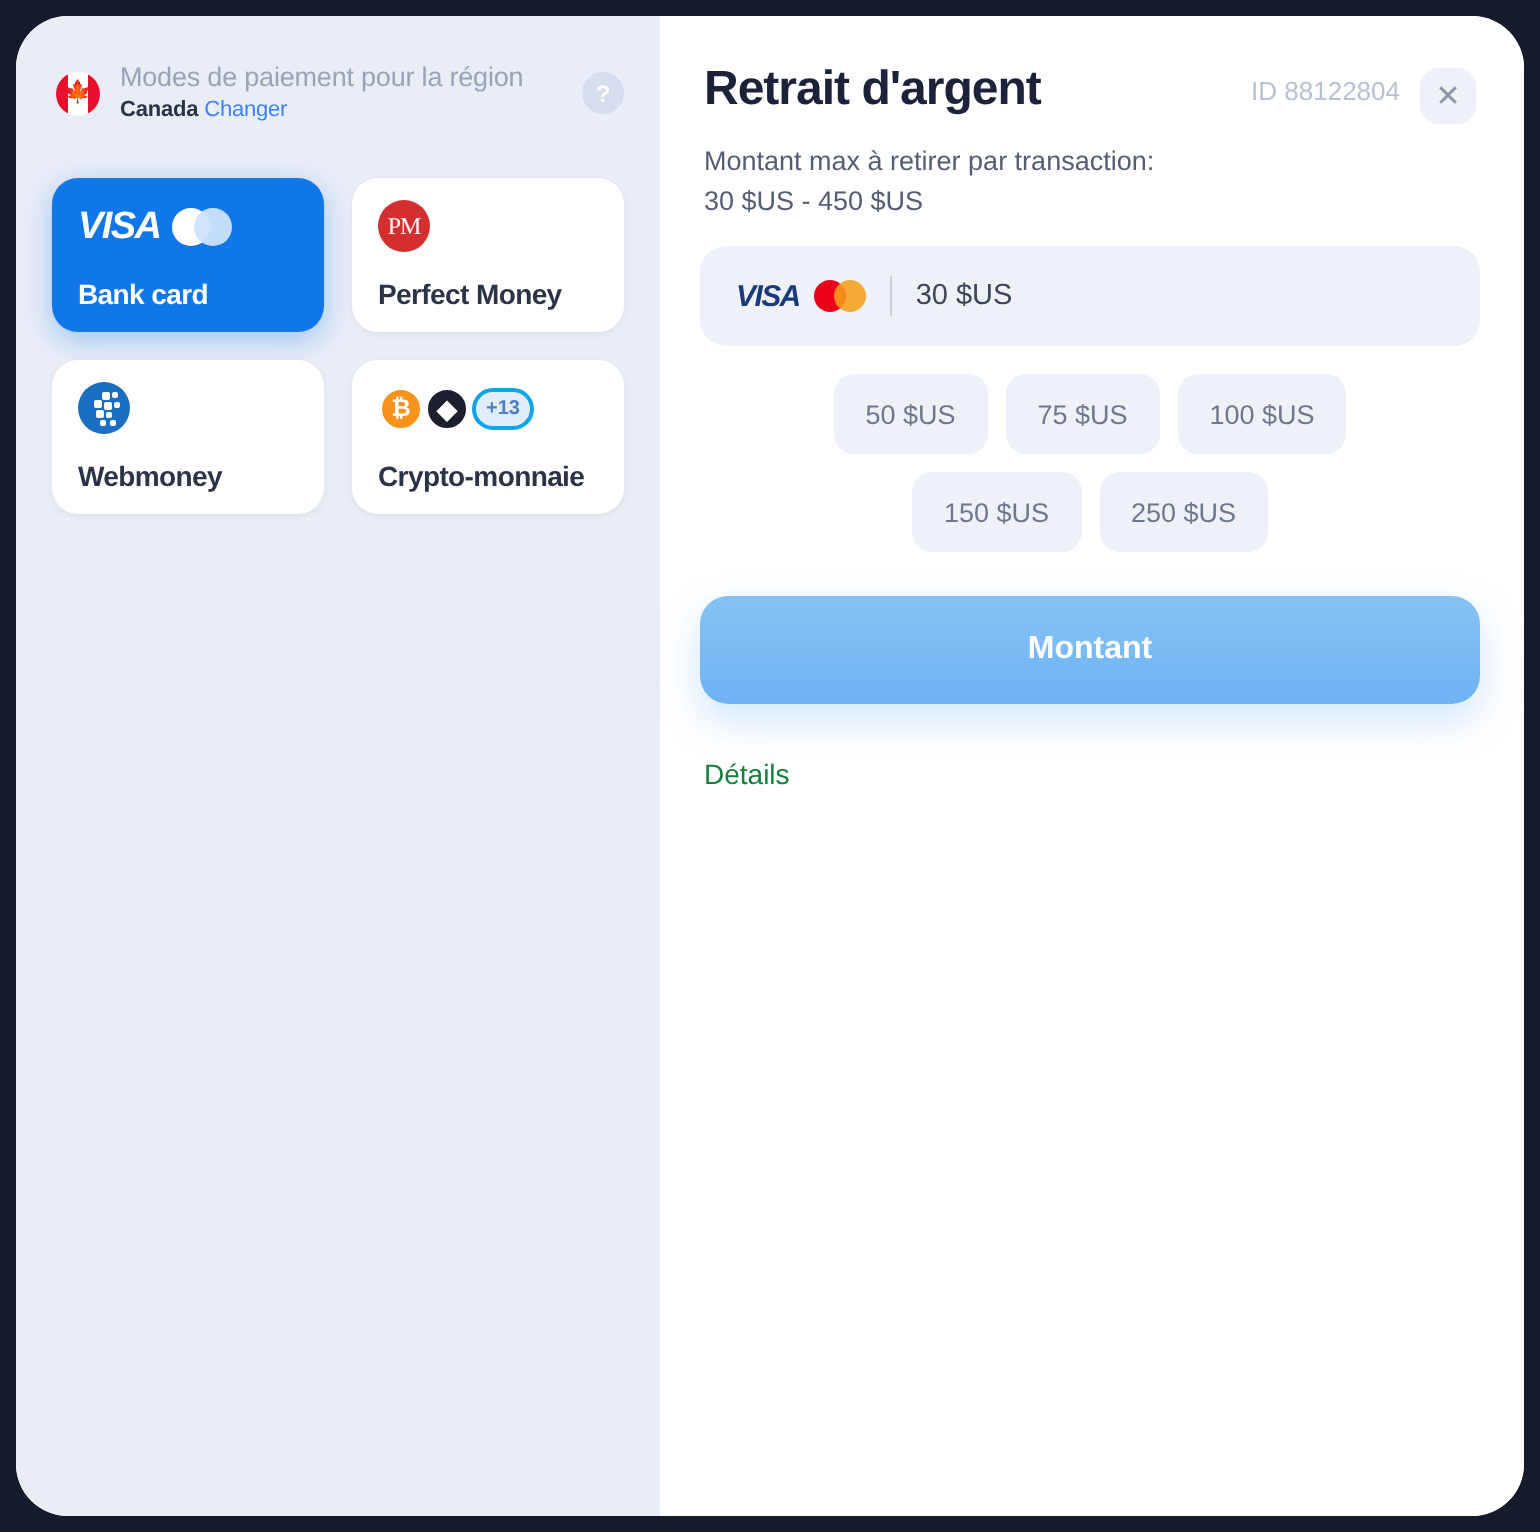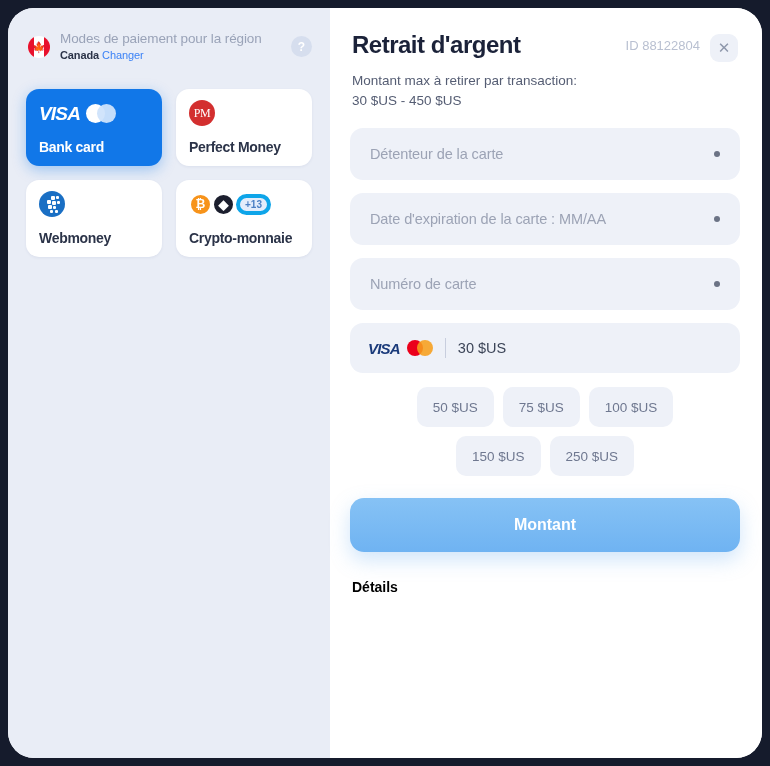--- a/index.html
+++ b/index.html
@@ -190,21 +190,21 @@
     border: 2px solid #ffffff;
   }
   .crypto-mark .btc { background: #f7931a; }
   .crypto-mark .eth { background: #1c1f2e; margin-left: -6px; font-size: 13px; }
   .crypto-mark .more {
     margin-left: -5px;
     height: 21px; min-width: 28px; padding: 0 5px;
     border-radius: 11px; background: #e3ecfb;
     color: #4b7fc4; font-size: 10px; font-weight: bold;
     display: flex; align-items: center; justify-content: center;
-    border: 4px solid #0ea5e9;
+    border: 2px solid #0ea5e9;
   }
 
   
   .right-panel {
     flex: 1 1 auto;
     background: #ffffff;
     padding: 22px 22px 0 20px;
     position: relative;
     display: flex;
     flex-direction: column;
@@ -318,22 +318,22 @@
     font-weight: bold;
     display: flex; align-items: center; justify-content: center;
     cursor: pointer;
     box-shadow: 0 8px 20px rgba(120,180,240,0.35);
   }
 
   .details-link {
     margin-top: 27px;
     padding-left: 2px;
     font-size: 14px;
-    font-weight: bold;
-    color: #000000;
+    font-weight: normal;
+    color: #15803d;
     cursor: pointer;
     align-self: flex-start;
   }
 
   .footer {
     margin-top: auto;
     padding: 0 2px 28px 2px;
     font-size: 12.5px;
     color: #c3c9d8;
     line-height: 1.6;
@@ -415,34 +415,20 @@
         <div class="panel-title">Retrait d'argent</div>
         <div class="panel-id">ID 88122804</div>
         <div class="close-btn">✕</div>
       </div>
 
       <div class="limit-text">
         <div>Montant max à retirer par transaction:</div>
         <div>30 $US - 450 $US</div>
       </div>
 
-      <div class="fields">
-        <div class="field">
-          <span class="field-placeholder">Détenteur de la carte</span>
-          <span class="field-dot"></span>
-        </div>
-        <div class="field">
-          <span class="field-placeholder">Date d'expiration de la carte : MM/AA</span>
-          <span class="field-dot"></span>
-        </div>
-        <div class="field">
-          <span class="field-placeholder">Numéro de carte</span>
-          <span class="field-dot"></span>
-        </div>
-      </div>
 
       <div class="amount-field">
         <span class="amount-logos">
           <span class="visa-mark dark">VISA</span>
           <span class="mc-mark color">
               <i class="c c1"></i>
               <i class="c c2"></i>
             </span>
         </span>
         <span class="amount-sep"></span>

